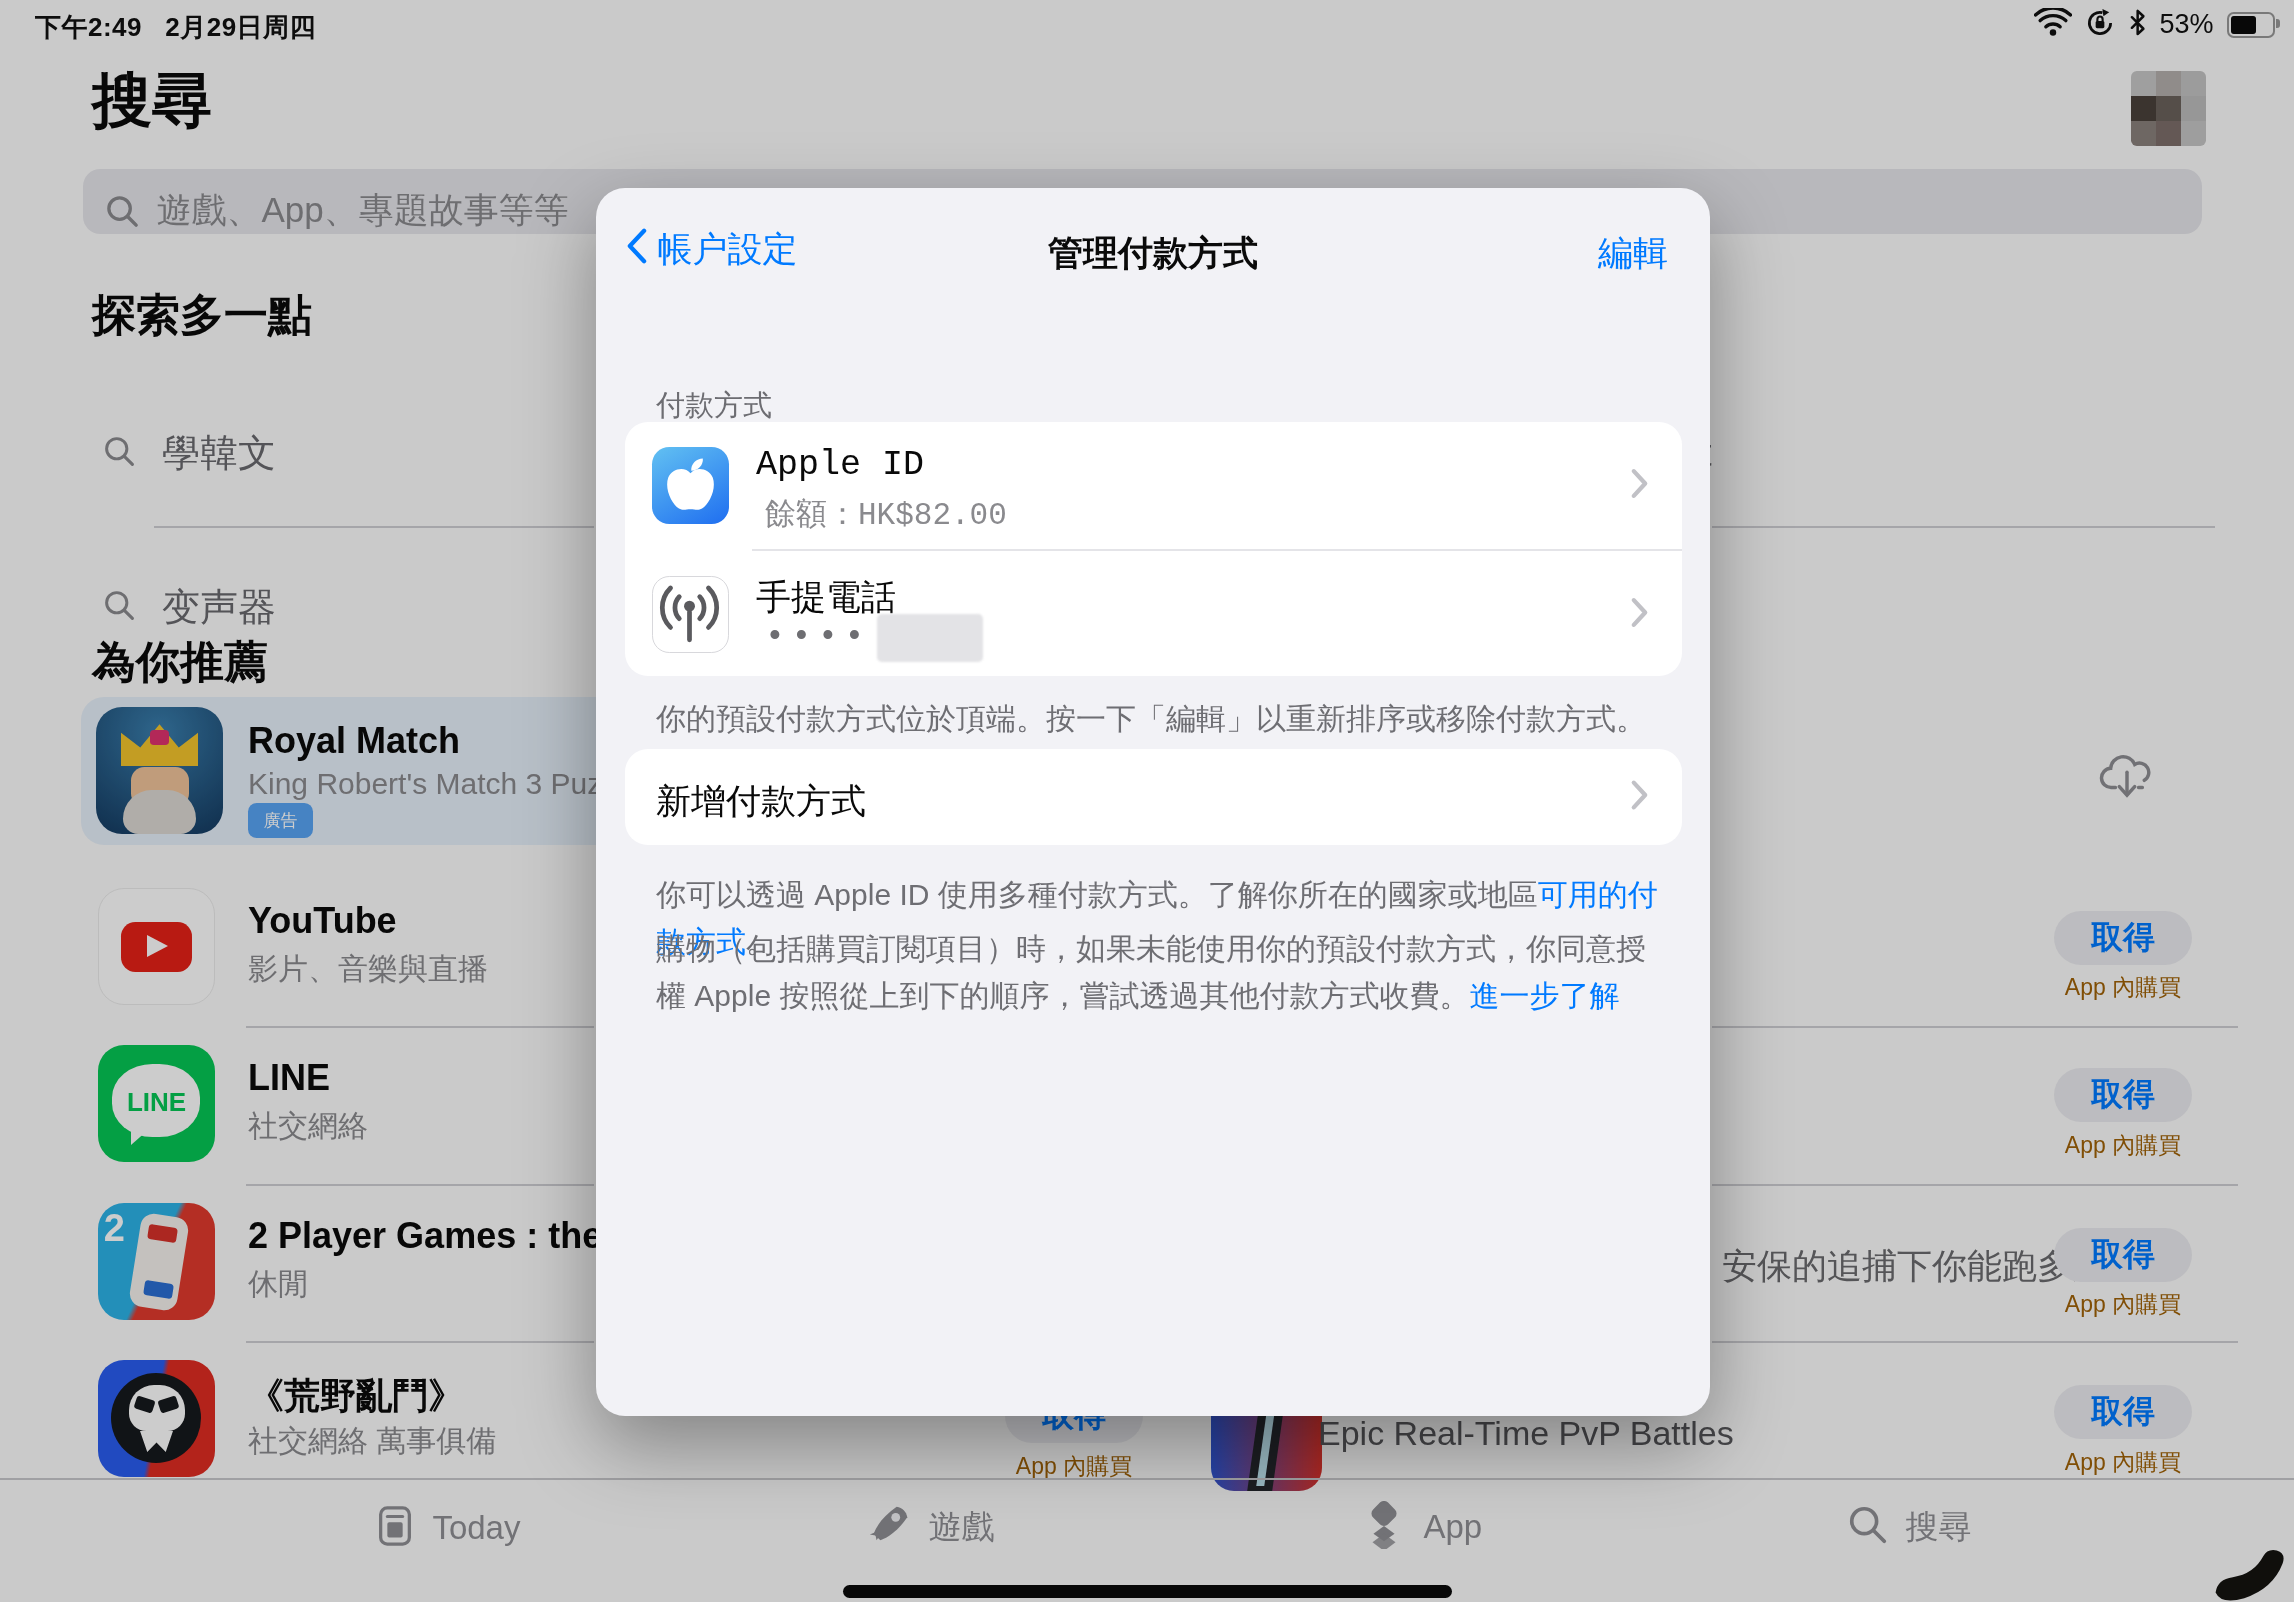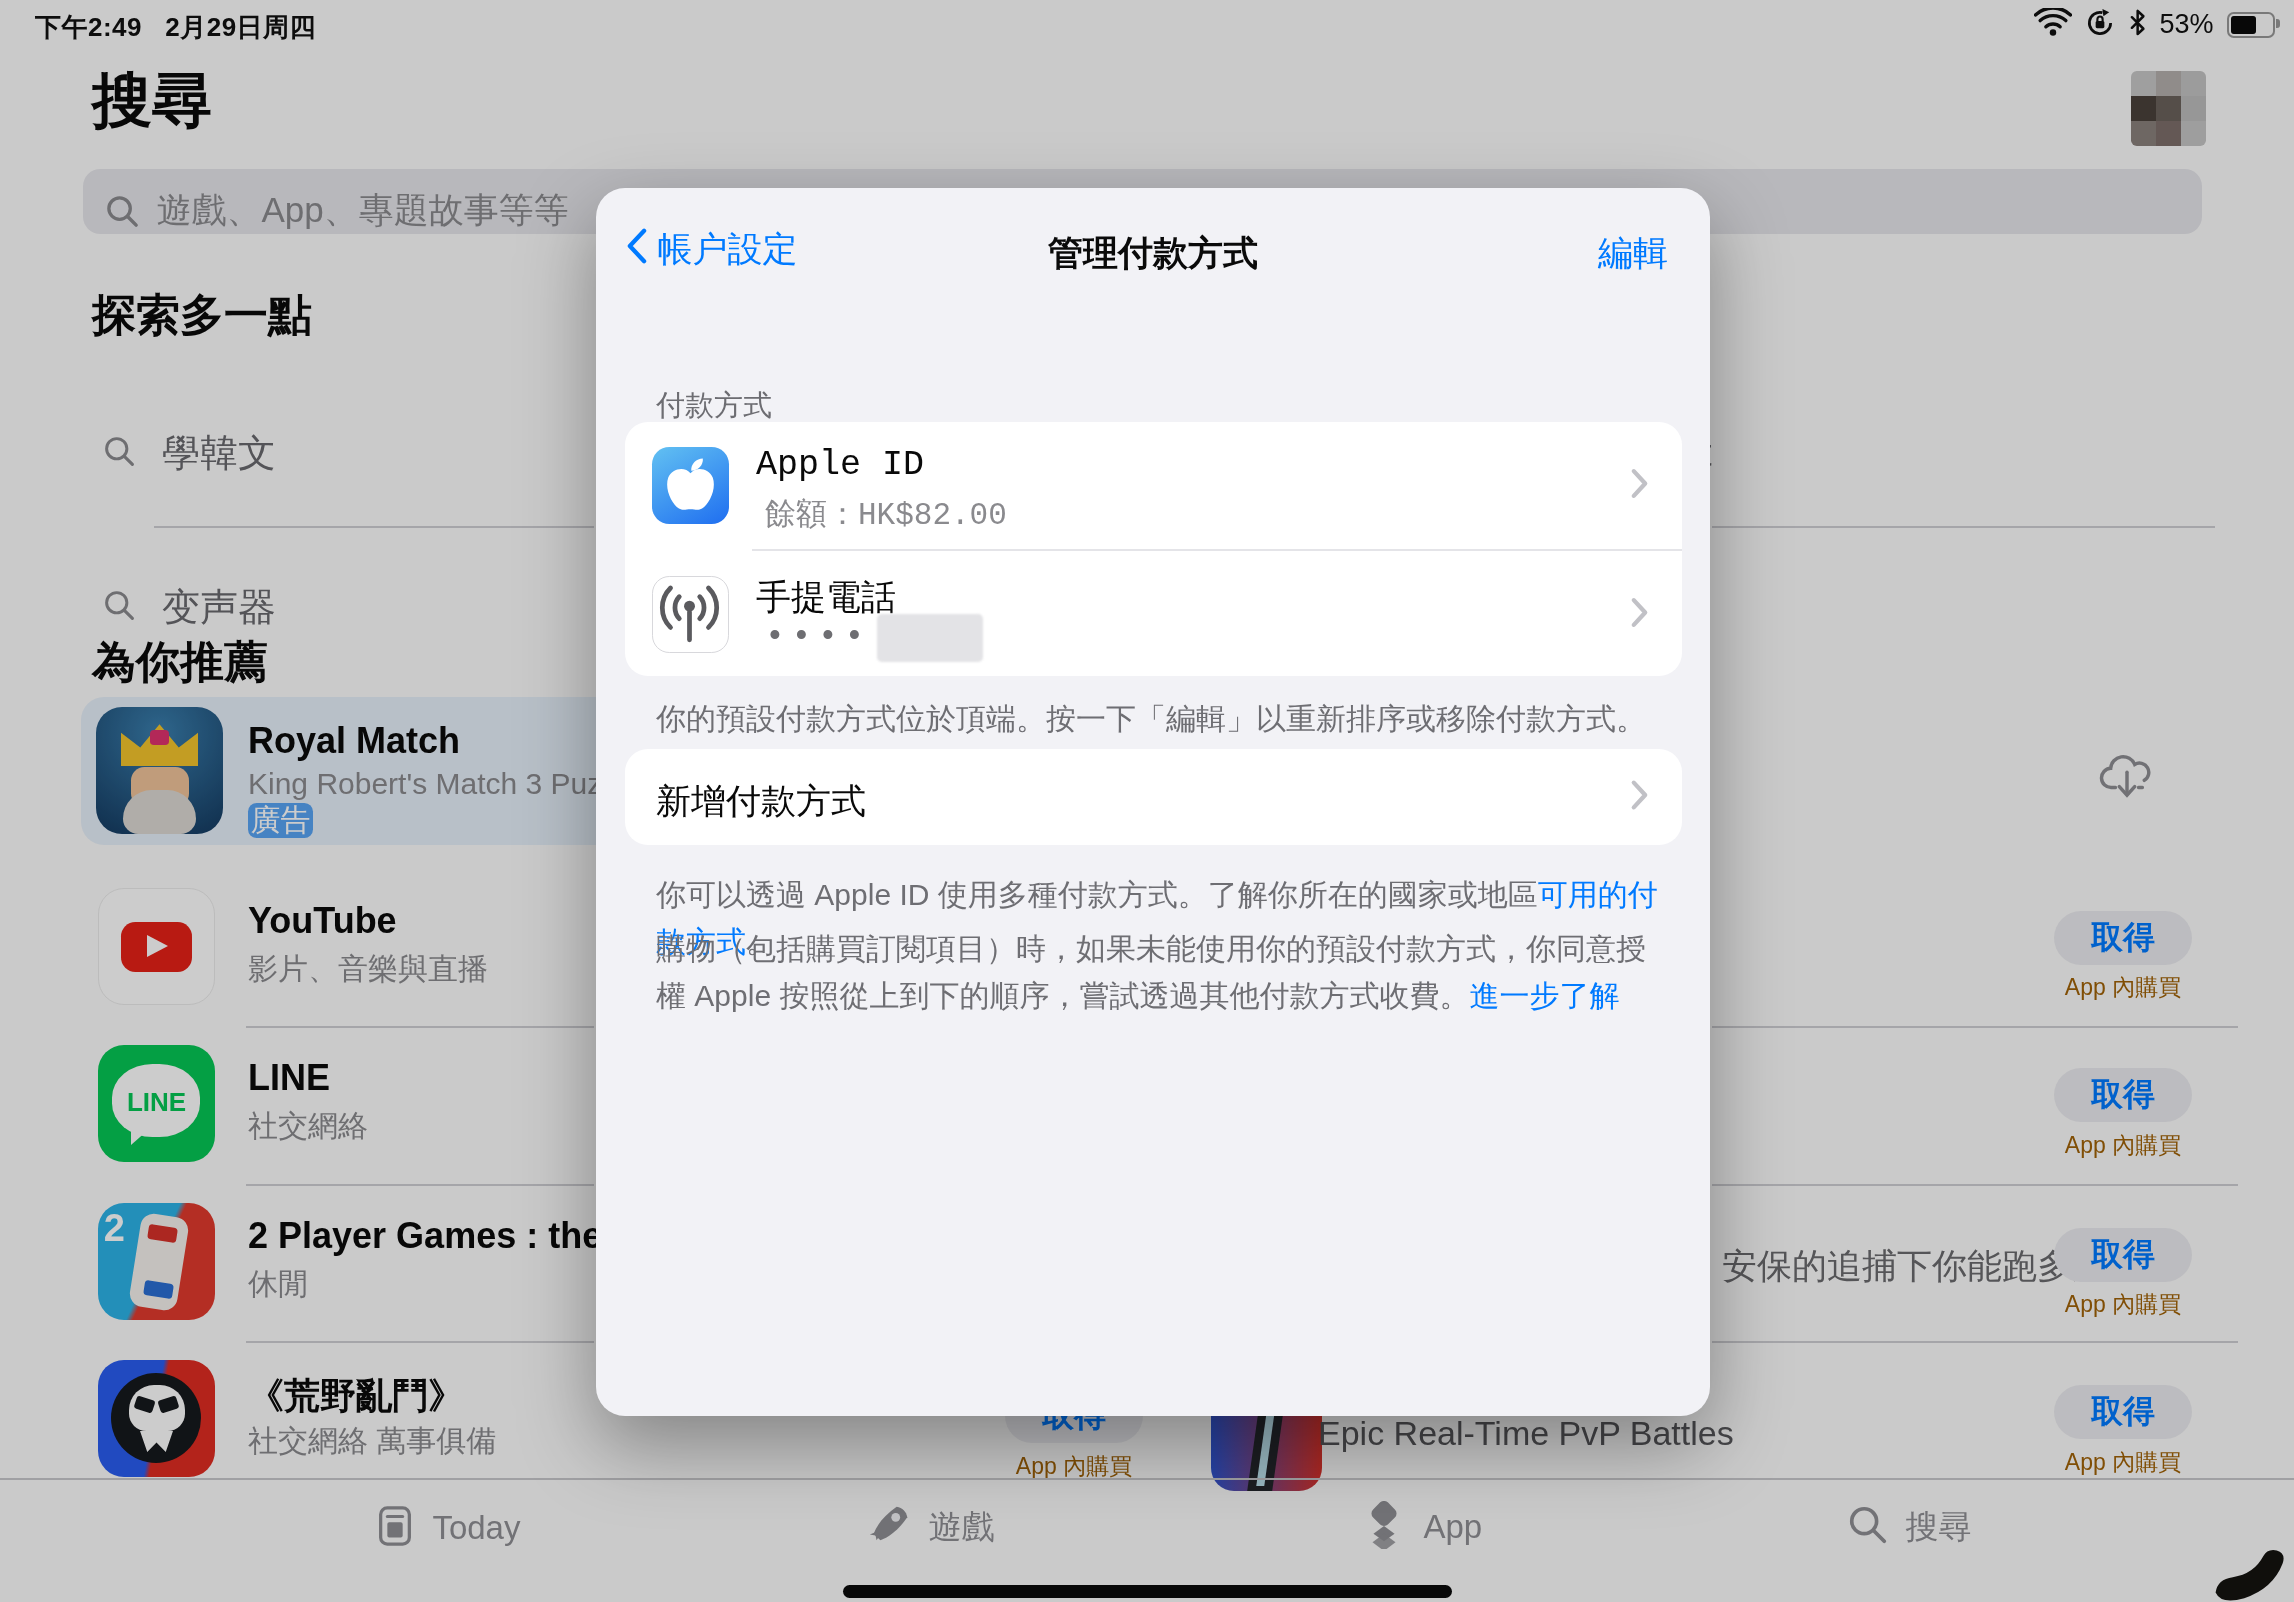--- a/index.html
+++ b/index.html
@@ -23,21 +23,21 @@
   .sec-h{font-size:44px;font-weight:800;color:#0a0a0a;}
   .sug{display:flex;align-items:center;gap:25px;}
   .sug .lbl{font-size:38px;color:#69696e;}
   .hline{background:#cfcfd4;height:1.9px;}
   .frag{color:#69696e;font-size:38px;}
   
   .ad-card{left:81px;top:697px;width:1556px;height:148px;border-radius:23px;background:#e7f0fa;}
   .appicon{border-radius:26px;overflow:hidden;position:relative;flex:none;}
   .row-title{font-size:36px;font-weight:600;color:#0a0a0a;white-space:nowrap;}
   .row-sub{font-size:30px;color:#8a8a8e;white-space:nowrap;}
-  .badge-ad{width:65px;height:35px;border-radius:8.6px;background:#58a4f4;color:#fff;font-size:30px;
+  .badge-ad{width:65px;height:35px;border-radius:8.6px;background:#58a4f4;color:#fff;font-size:17px;
             display:flex;align-items:center;justify-content:center;}
   .pill{width:138px;height:54px;border-radius:27px;background:#ececf0;color:#007aff;
         font-size:32px;font-weight:700;display:flex;align-items:center;justify-content:center;}
   .iap{font-size:23px;color:#a16207;width:192px;text-align:center;}
   .tagline{font-size:35px;color:#6b6b6e;white-space:nowrap;}
   
   .tabbar-line{left:0;top:1478px;width:2294px;height:1.9px;background:#c9c9cc;}
   .tab{display:flex;align-items:center;gap:15.4px;color:#8f8f94;}
   .tab .tlbl{font-size:33px;}
   .home-ind{left:843px;top:1585px;width:609px;height:13.4px;border-radius:6.7px;background:#0a0a0a;}

